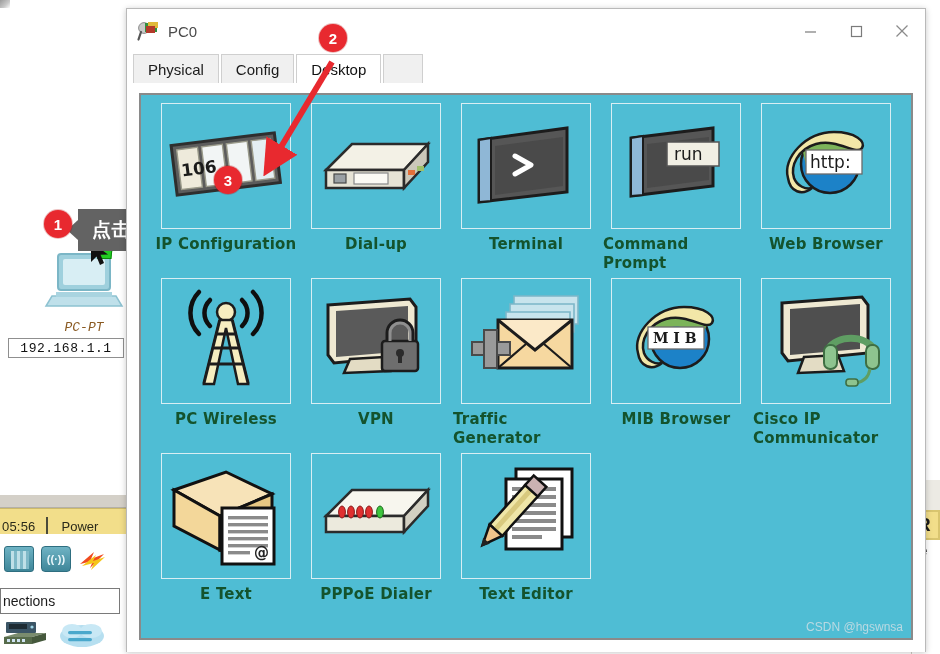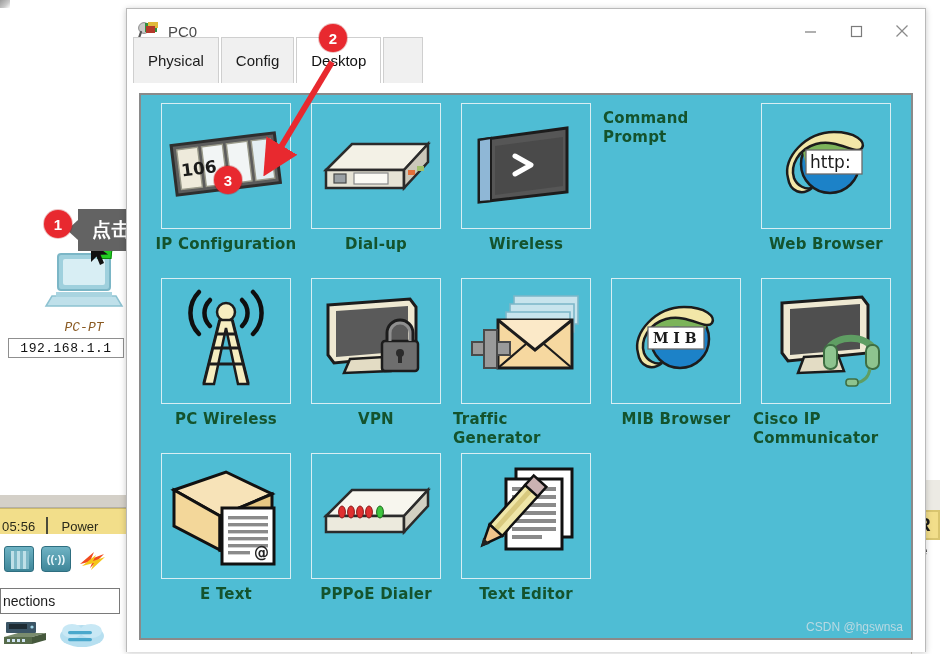--- a/index.html
+++ b/index.html
@@ -149,21 +149,21 @@
     width: 46px; height: 44px; display: flex; align-items: center; justify-content: center;
     color: #777; font-size: 15px;
   }
 
   .tabbar {
     flex: 0 0 30px; height: 30px; background: #ffffff;
     display: flex; align-items: flex-end; padding-left: 6px;
     border-bottom: none; position: relative;
   }
   .tab {
-    height: 46px; padding: 0 14px; display: flex; align-items: center;
+    height: 29px; padding: 0 14px; display: flex; align-items: center;
     font-size: 15px; color: #1b1b1b; background: #f0f0f0;
     border: 1px solid #cfcfcf; border-bottom: none; margin-right: 2px;
   }
   .tab.active { background: #ffffff; border-color: #cfcfcf; color: #111; position: relative; z-index: 3; }
   .tab.filler { flex: 0 0 40px; background: #f0f0f0; padding: 0; }
 
   .dlg-body {
     flex: 1 1 auto; background: #ffffff; padding: 10px 12px 12px 12px; position: relative;
   }
   .desktop-panel {
@@ -357,24 +357,33 @@
 
         <div class="app-tile">
           <div class="app-icon-box">
             <svg width="110" height="88" viewBox="0 0 110 88">
               <polygon points="8,18 96,6 96,70 8,80" fill="#565656" stroke="#1c1c1c" stroke-width="3"></polygon>
               <polygon points="8,18 20,16 20,79 8,80" fill="#8fb7d6" stroke="#1c1c1c" stroke-width="2"></polygon>
               <polygon points="24,24 92,15 92,64 24,73" fill="#4a4a4a"></polygon>
               <path d="M44 34 L60 43 L44 52" fill="none" stroke="#ffffff" stroke-width="5" stroke-linecap="round" stroke-linejoin="round"></path>
             </svg>
           </div>
-          <div class="app-label">Wireless</div>
-        </div>
-
-        <div class="app-tile">
+          <div class="app-label">Terminal</div>
+        </div>
+
+        <div class="app-tile">
+          <div class="app-icon-box">
+            <svg width="110" height="88" viewBox="0 0 110 88">
+              <polygon points="10,16 92,6 92,64 10,74" fill="#565656" stroke="#1c1c1c" stroke-width="3"></polygon>
+              <polygon points="10,16 22,14 22,73 10,74" fill="#8fb7d6" stroke="#1c1c1c" stroke-width="2"></polygon>
+              <polygon points="26,22 88,15 88,58 26,66" fill="#4a4a4a"></polygon>
+              <rect x="46" y="20" width="52" height="24" fill="#f1efe4" stroke="#555" stroke-width="1.5"></rect>
+              <text x="53" y="38" font-family="DejaVu Sans, sans-serif" font-size="17" fill="#1b1b1b">run</text>
+            </svg>
+          </div>
           <div class="app-label">Command Prompt</div>
         </div>
 
         <div class="app-tile">
           <div class="app-icon-box">
             <svg width="108" height="88" viewBox="0 0 108 88">
               <circle cx="58" cy="42" r="29" fill="#1c82c8" stroke="#1c1c1c" stroke-width="2.5"></circle>
               <path d="M31 30 A29 29 0 0 1 85 28 L76 46 A22 22 0 0 0 34 44 Z" fill="#7cb45a"></path>
               <path d="M16 56 C10 36 34 10 62 10 C84 10 94 20 90 26 C84 34 66 16 44 22 C26 27 18 44 22 56 C25 64 34 68 40 66 C30 74 18 70 16 56 Z" fill="#f2e7a8" stroke="#1c1c1c" stroke-width="2.5"></path>
               <rect x="34" y="28" width="56" height="24" fill="#ffffff" stroke="#6a6a6a" stroke-width="1.3"></rect>

